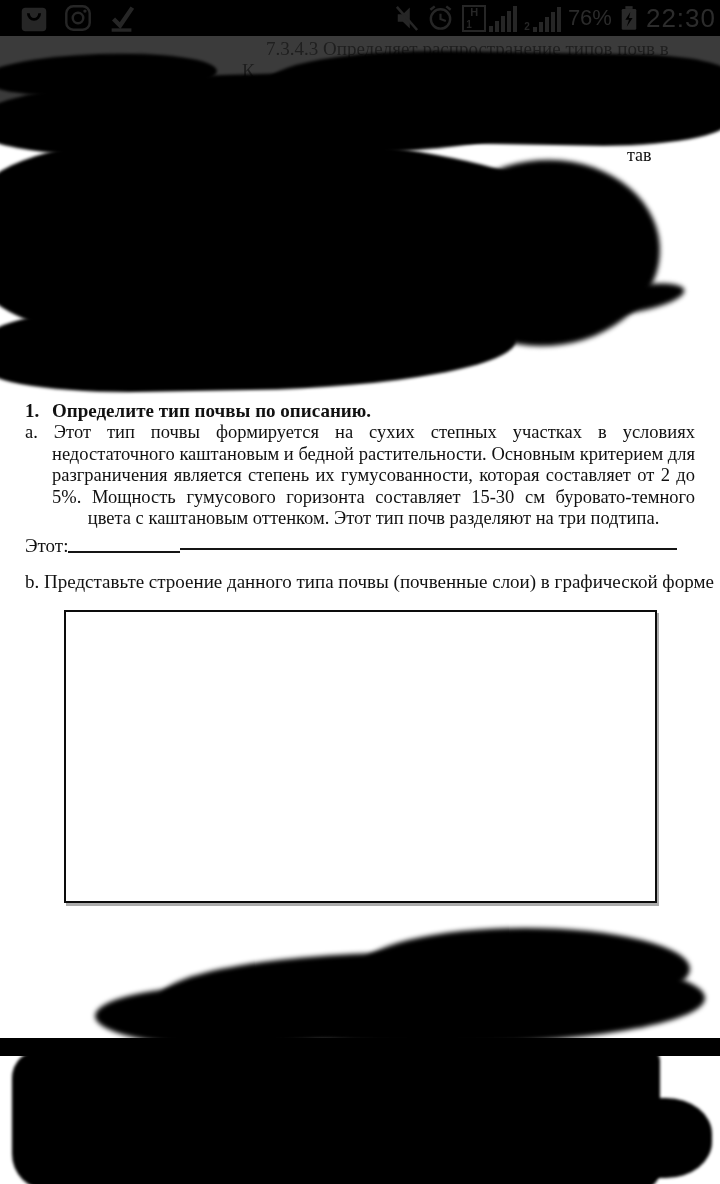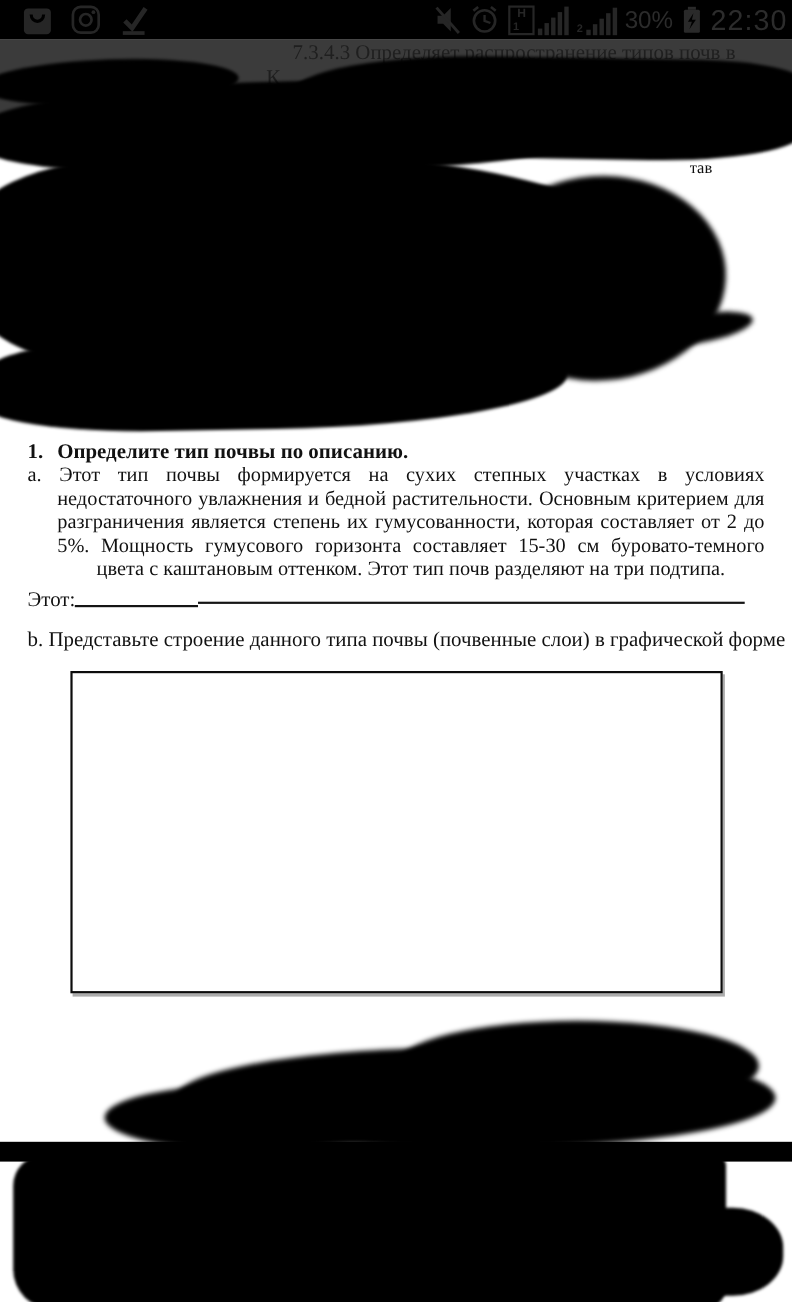--- a/index.html
+++ b/index.html
@@ -20,21 +20,21 @@
   .sigbox .n{position:absolute;left:2px;bottom:0px;font-size:10px;font-weight:bold;line-height:10px;}
   .bars{display:flex;align-items:flex-end;gap:2px;height:27px;}
   .bars i{display:block;width:4px;background:#262626;}
   .simnum{font-size:10px;font-weight:bold;color:#262626;align-self:flex-end;margin-right:1px;
           font-family:"Liberation Sans",sans-serif;}
 
   
   .grayband{position:absolute;left:0;top:36px;width:720px;height:78px;background:#3b3b3b;z-index:1;}
   .topdoc1{position:absolute;left:238px;top:38px;color:#1f1f1f;font-size:19px;white-space:nowrap;z-index:2;margin-left:28px;}
   .topdoc2{position:absolute;left:242px;top:60px;color:#1e1e1e;font-size:19px;z-index:2;}
-  .fragtav{position:absolute;left:627px;top:145px;color:#101010;font-size:15px;z-index:2;}
+  .fragtav{position:absolute;left:627px;top:145px;color:#101010;font-size:18px;z-index:2;}
 
   
   .blob{position:absolute;background:#000;z-index:10;}
   .soft{filter:blur(1.4px);}
   .softer{filter:blur(2.6px);}
   .bA1{left:-22px;top:74px;width:565px;height:82px;border-radius:45% 30% 35% 40%;transform:rotate(-1.5deg);}
   .bA2{left:265px;top:52px;width:465px;height:92px;border-radius:40% 20% 30% 45%;transform:rotate(1deg);}
   .bA3{left:-18px;top:54px;width:235px;height:42px;border-radius:50%;transform:rotate(-2deg);}
   .bB1{left:-22px;top:140px;width:645px;height:210px;border-radius:30% 55% 45% 35%;transform:rotate(.5deg);}
   .bB2{left:430px;top:160px;width:230px;height:186px;border-radius:50%;transform:rotate(-4deg);}
@@ -109,21 +109,21 @@
       <div style="display:flex;align-items:flex-end;gap:2px;">
         <span class="simnum">2</span>
         <div class="bars">
           <i style="height:5px"></i>
             <i style="height:10px"></i>
             <i style="height:15px"></i>
             <i style="height:20px"></i>
             <i style="height:25px"></i>
         </div>
       </div>
-      <span class="sb-pct">30%</span>
+      <span class="sb-pct">76%</span>
       <svg width="20" height="28" viewBox="0 0 22 30">
         <rect x="7" y="2" width="8" height="3" fill="#2a2a2a"></rect>
         <rect x="3" y="5" width="16" height="23" rx="1.5" fill="#2a2a2a"></rect>
         <path d="M12.5 8.5 l-5.5 8.5 h4 l-2.5 7.5 6.5 -9.5 h-4 z" fill="#000"></path>
       </svg>
       <span class="sb-time">22:30</span>
     </div>
   </div>
 
   <div class="grayband"></div>
@@ -137,21 +137,21 @@
   <div class="blob soft bB1"></div>
   <div class="blob softer bB2"></div>
   <div class="blob soft bB3"></div>
   <div class="blob softer bB4"></div>
 
   <div class="content">
     <div class="qhead">
       <span class="num">1.</span><span>Определите тип почвы по описанию.</span>
     </div>
     <div class="pline pl-first">a. Этот тип почвы формируется на сухих степных участках в условиях</div>
-    <div class="pline pl-mid">недостаточного увлажнения и бедной растительности. Основным критерием для</div>
+    <div class="pline pl-mid">недостаточного каштановым и бедной растительности. Основным критерием для</div>
     <div class="pline pl-mid">разграничения является степень их гумусованности, которая составляет от 2 до</div>
     <div class="pline pl-mid">5%. Мощность гумусового горизонта составляет 15-30 см буровато-темного</div>
     <div class="pline pl-last">цвета с каштановым оттенком. Этот тип почв разделяют на три подтипа.</div>
 
     <div class="answer">
       <span>Этот:</span><span class="useg1"></span><span class="useg2"></span>
     </div>
 
     <div class="bline">b. Представьте строение данного типа почвы (почвенные слои) в графической форме</div>
 

